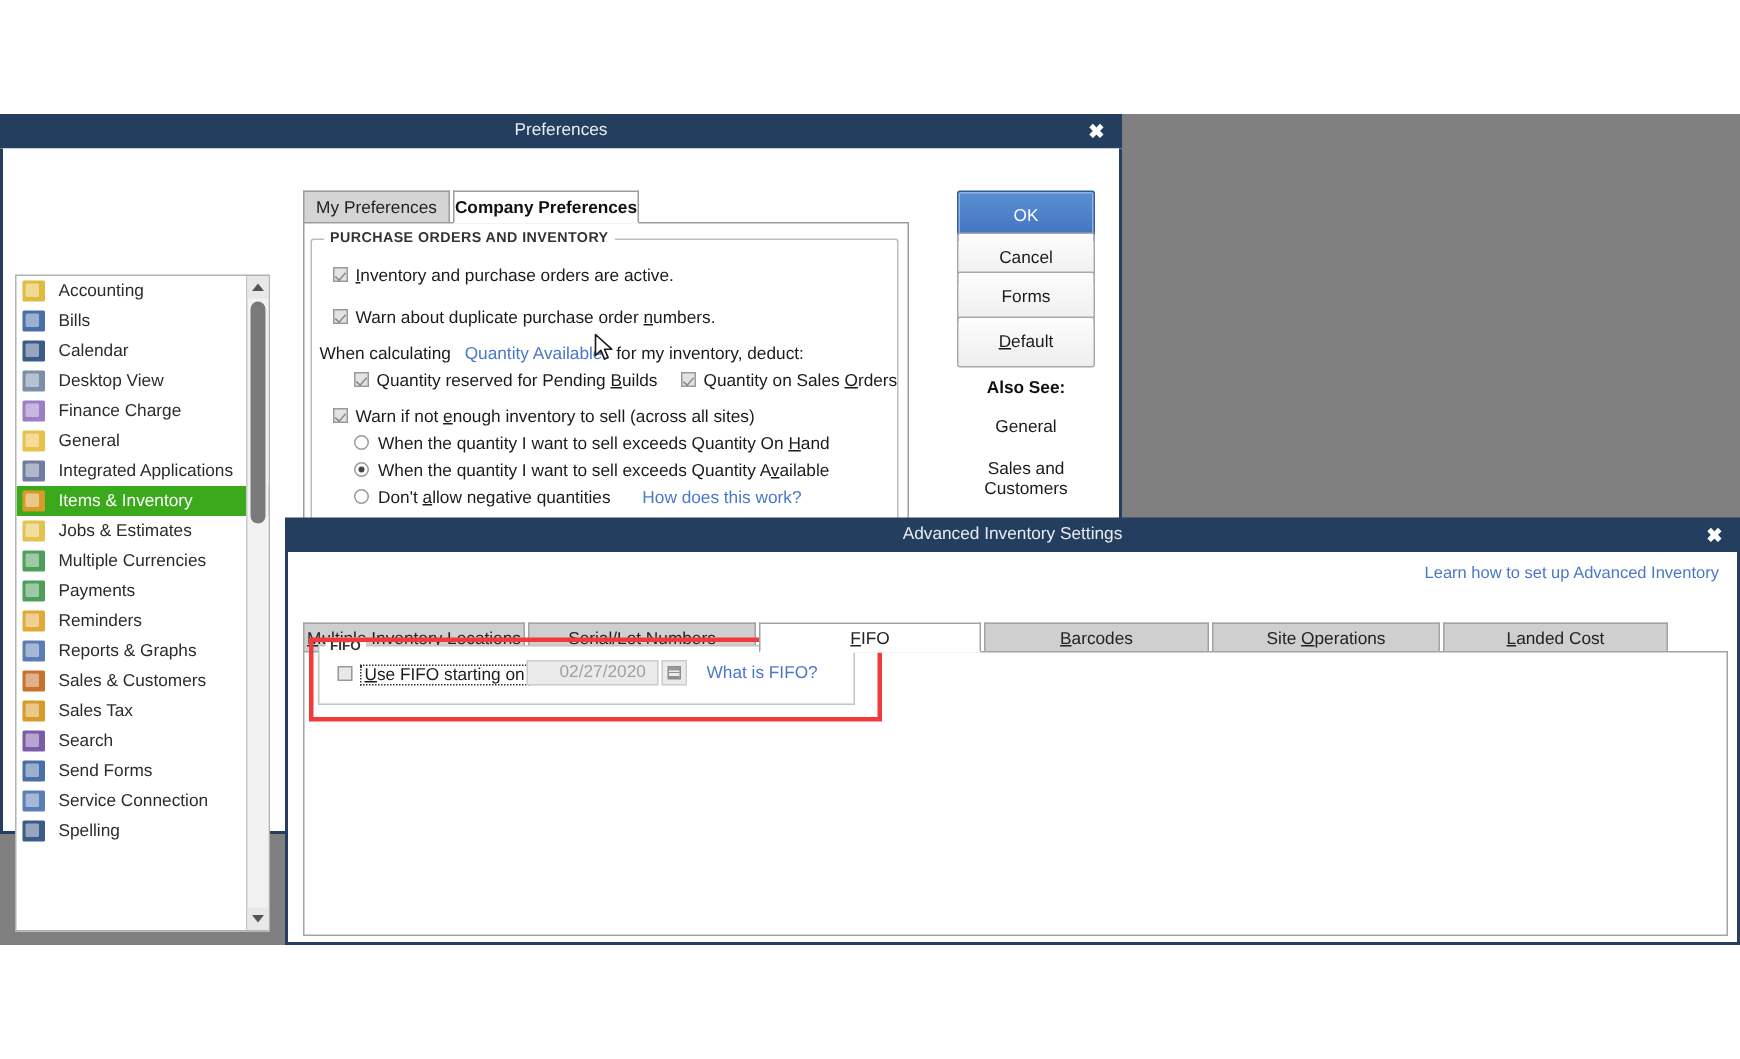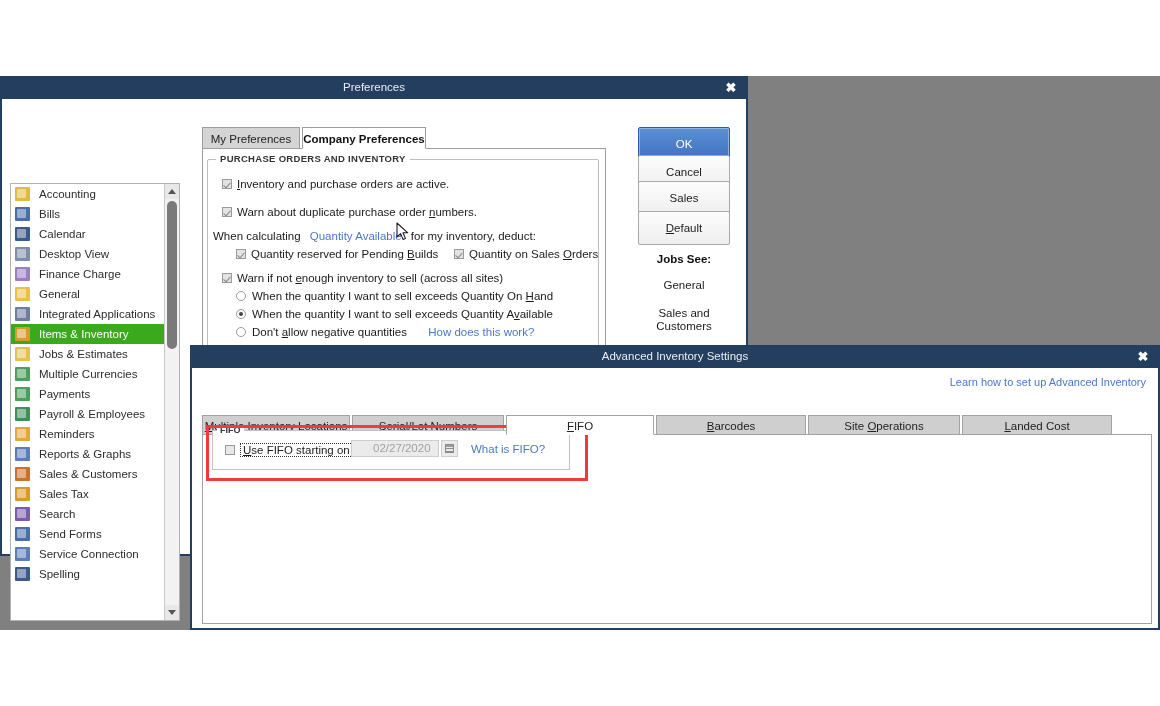--- a/index.html
+++ b/index.html
@@ -291,21 +291,20 @@
           <div class="side-item"><span class="side-ico" style="background: rgb(74, 111, 168);"></span><span>Bills</span></div>
           <div class="side-item"><span class="side-ico" style="background: rgb(60, 92, 136);"></span><span>Calendar</span></div>
           <div class="side-item"><span class="side-ico" style="background: rgb(125, 143, 168);"></span><span>Desktop View</span></div>
           <div class="side-item"><span class="side-ico" style="background: rgb(155, 127, 196);"></span><span>Finance Charge</span></div>
           <div class="side-item"><span class="side-ico" style="background: rgb(232, 193, 74);"></span><span>General</span></div>
           <div class="side-item"><span class="side-ico" style="background: rgb(111, 125, 160);"></span><span>Integrated Applications</span></div>
           <div class="side-item selected"><span class="side-ico" style="background: rgb(215, 155, 42);"></span><span>Items &amp; Inventory</span></div>
           <div class="side-item"><span class="side-ico" style="background: rgb(227, 194, 82);"></span><span>Jobs &amp; Estimates</span></div>
           <div class="side-item"><span class="side-ico" style="background: rgb(78, 158, 92);"></span><span>Multiple Currencies</span></div>
           <div class="side-item"><span class="side-ico" style="background: rgb(78, 158, 92);"></span><span>Payments</span></div>
-          <div class="side-item"><span class="side-ico" style="background: rgb(63, 143, 88);"></span><span>Payroll &amp; Employees</span></div>
           <div class="side-item"><span class="side-ico" style="background: rgb(224, 169, 58);"></span><span>Reminders</span></div>
           <div class="side-item"><span class="side-ico" style="background: rgb(91, 127, 181);"></span><span>Reports &amp; Graphs</span></div>
           <div class="side-item"><span class="side-ico" style="background: rgb(201, 114, 46);"></span><span>Sales &amp; Customers</span></div>
           <div class="side-item"><span class="side-ico" style="background: rgb(215, 155, 42);"></span><span>Sales Tax</span></div>
           <div class="side-item"><span class="side-ico" style="background: rgb(122, 92, 168);"></span><span>Search</span></div>
           <div class="side-item"><span class="side-ico" style="background: rgb(74, 111, 168);"></span><span>Send Forms</span></div>
           <div class="side-item"><span class="side-ico" style="background: rgb(91, 127, 181);"></span><span>Service Connection</span></div>
           <div class="side-item"><span class="side-ico" style="background: rgb(60, 92, 136);"></span><span>Spelling</span></div>
         </div>
       <div id="side-scroll">
@@ -361,24 +360,24 @@
           <span class="rbox"></span><span>Don't <u>a</u>llow negative quantities</span>
           <span class="link" style="margin-left:18px;">How does this work?</span>
         </div>
 
         <button id="btn-adv-inv">Advanced Inventory Settings</button>
       </div>
     </div>
 
     <button class="act-btn" id="btn-ok" style="top:28px;">OK</button>
     <button class="act-btn plain" style="top:56px;">Cancel</button>
-    <button class="act-btn plain" style="top:82px;">Sales</button>
+    <button class="act-btn plain" style="top:82px;">Forms</button>
     <button class="act-btn plain" style="top:112px;"><u>D</u>efault</button>
 
-    <div id="also-see-title">Jobs See:</div>
+    <div id="also-see-title">Also See:</div>
     <div class="also-link" style="top:180px;">General</div>
     <div class="also-link" style="top:208px;white-space:pre-line;">Sales and
 Customers</div>
   </div>
 </div>
 
 <div class="abs" id="adv-window">
 
   <div id="adv-titlebar">
     <div id="adv-title">Advanced Inventory Settings</div>

